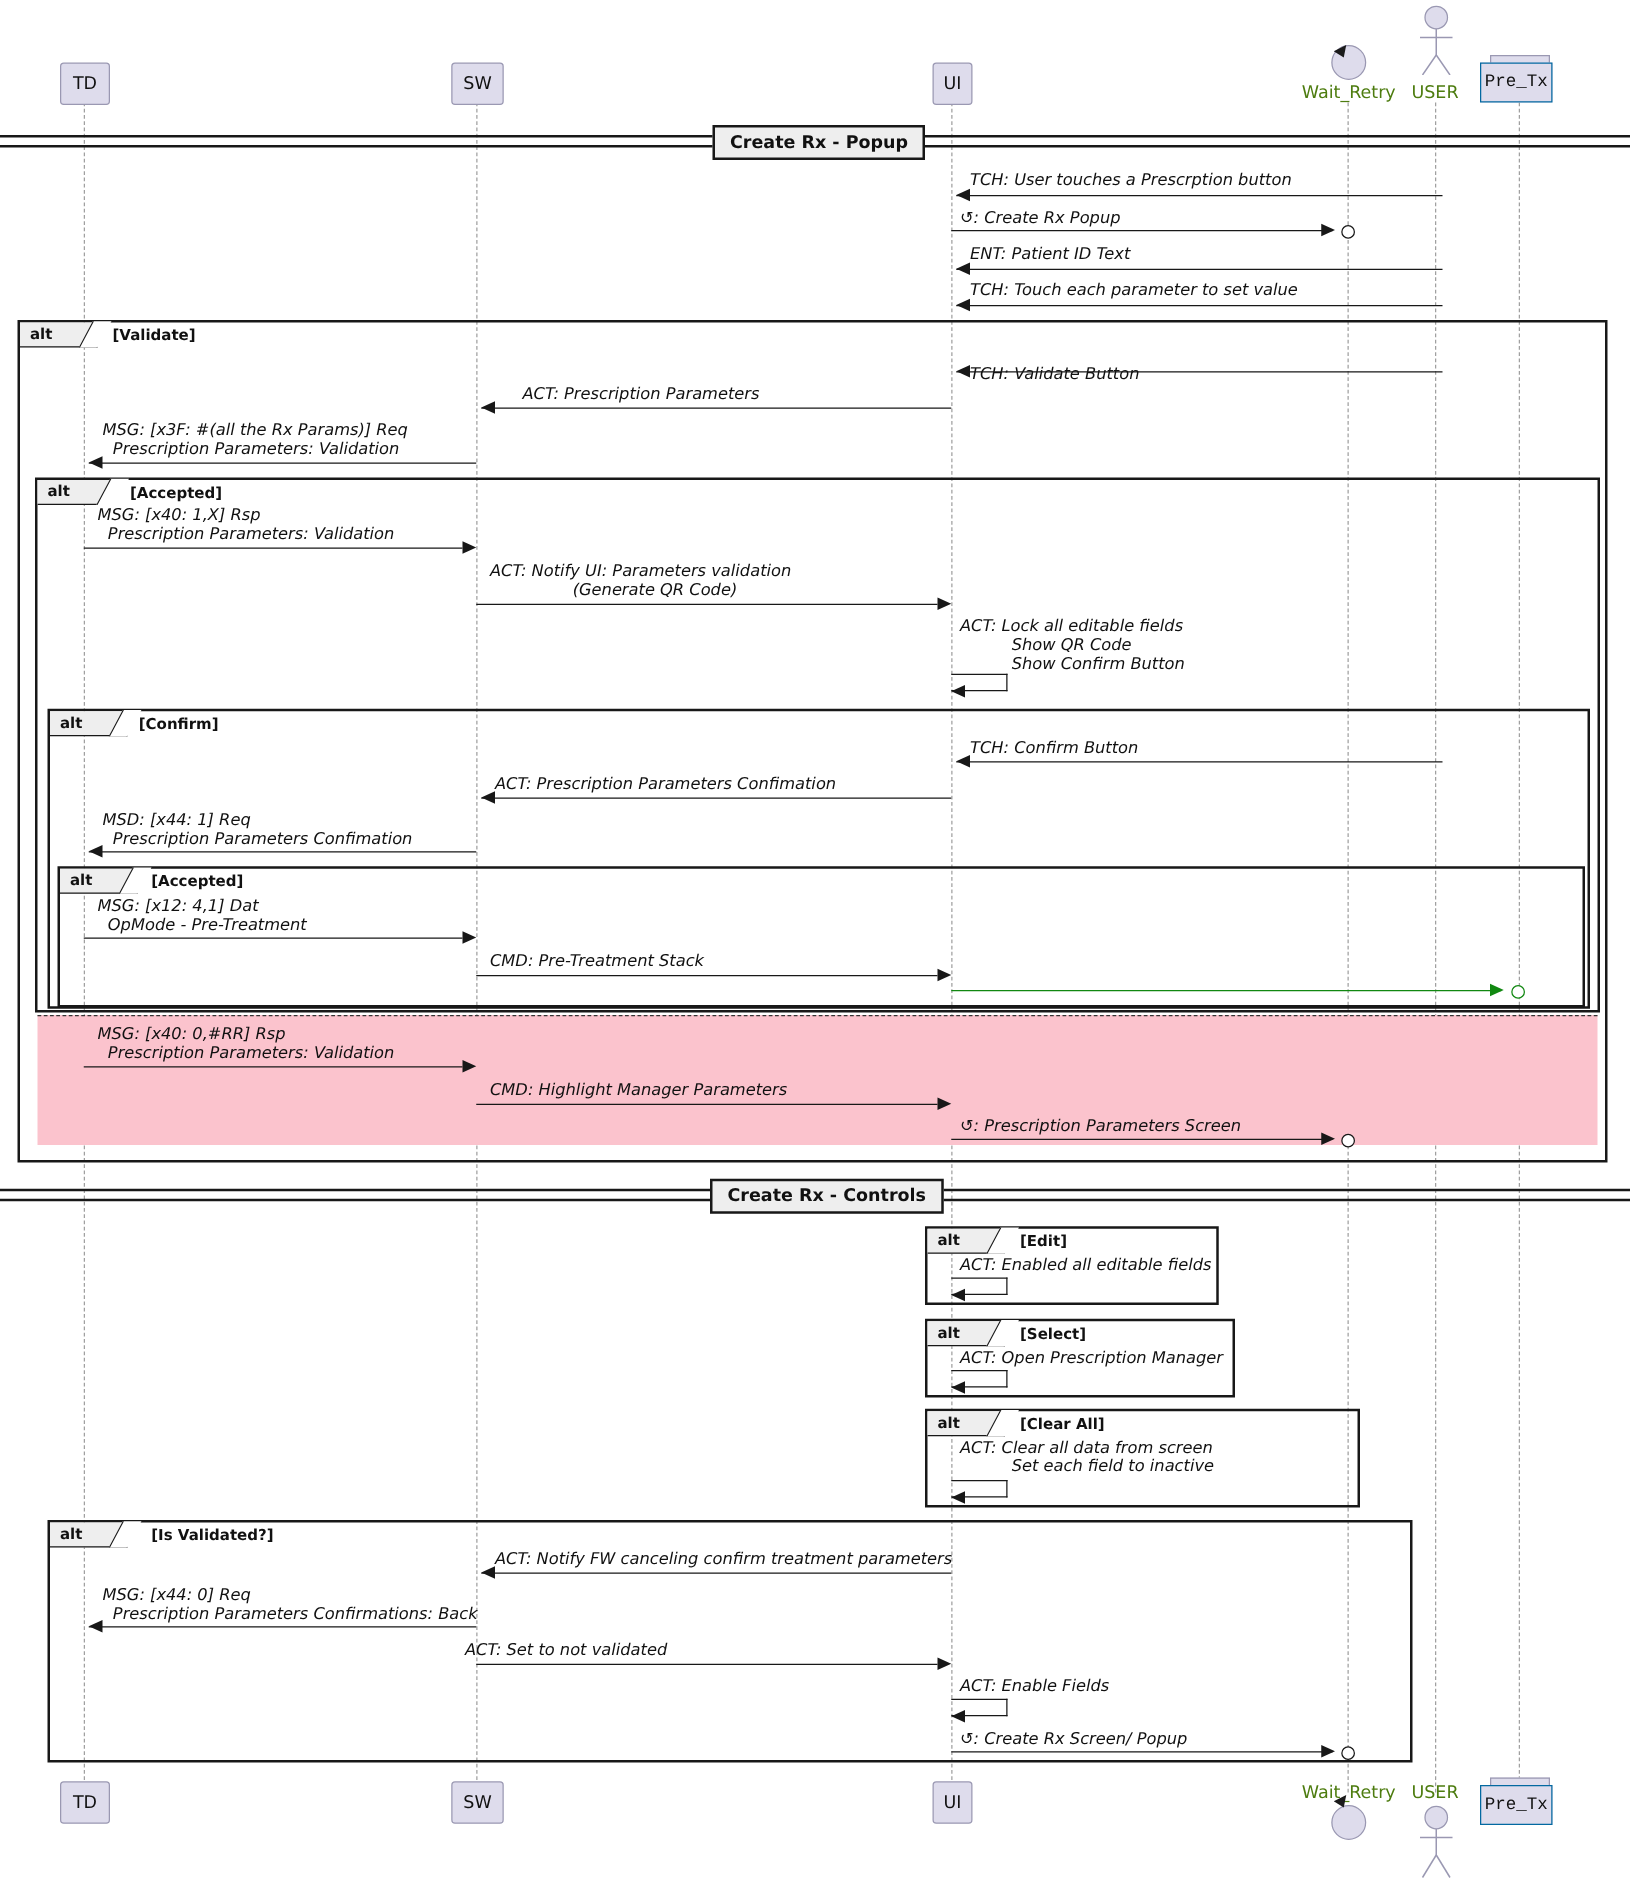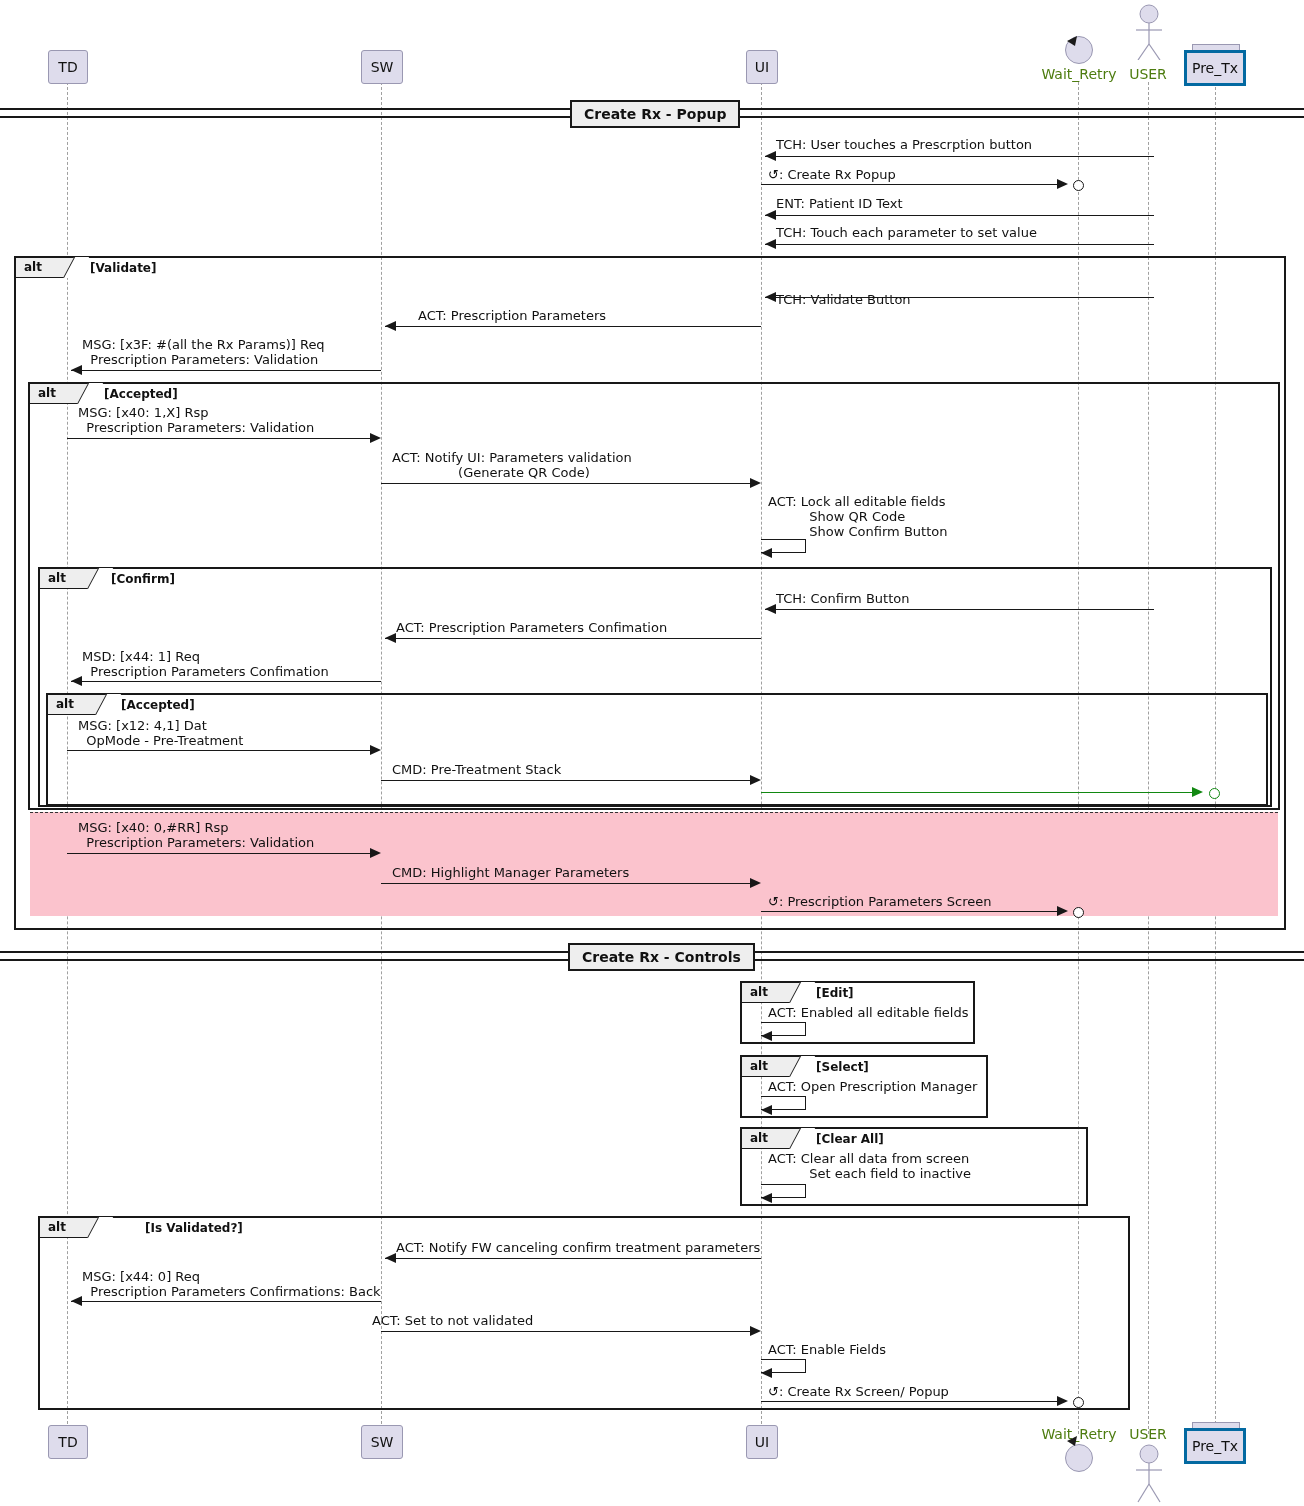--- a/index.html
+++ b/index.html
@@ -7,22 +7,22 @@
   #canvas{position:relative;width:1304px;height:1506px;background:#fff;overflow:hidden;}
 
   
   .phead{position:absolute;background:#DEDCEC;border:1px solid #9A98B2;
          border-radius:3px;font-size:14px;color:#111;text-align:center;
          line-height:1;display:flex;align-items:center;justify-content:center;}
   .phead-collection{position:absolute;}
   .phead-collection .back{position:absolute;left:8px;top:-6px;width:46px;height:30px;
          background:#DEDCEC;border:1px solid #9A98B2;}
   .phead-collection .front{position:absolute;left:0;top:0;width:56px;height:30px;
-         background:#DEDCEC;border:3px solid #0369a1;display:flex;align-items:center;
-         justify-content:center;font-size:14px;color:#111;}
+         background:#DEDCEC;border:1px solid #0369a1;display:flex;align-items:center;
+         justify-content:center;font-size:14px;color:#111;font-family:Liberation Mono, monospace;}
   .actor-label{position:absolute;font-size:14px;color:#4d7c0f;text-align:center;white-space:nowrap;}
   .ctrl-circle{position:absolute;width:26px;height:26px;border-radius:50%;
          background:#DEDCEC;border:1px solid #9A98B2;}
   .stick{position:absolute;}
 
   
   .lifeline{position:absolute;width:0;border-left:1px dashed #A0A0A0;}
 
   
   .divider-rail{position:absolute;height:6px;border-top:2px solid #181818;border-bottom:2px solid #181818;}
@@ -41,21 +41,21 @@
       transform:skewX(-28deg);transform-origin:bottom left;}
   .guard{position:absolute;font-size:12px;font-weight:bold;color:#111;white-space:nowrap;}
 
   
   .msg-line{position:absolute;height:0;border-top:1.3px solid #181818;}
   .msg-line.green{border-top-color:#118811;}
   .arrowhead{position:absolute;width:0;height:0;}
   .arrow-r{border-top:5px solid transparent;border-bottom:5px solid transparent;border-left:11px solid #181818;}
   .arrow-l{border-top:5px solid transparent;border-bottom:5px solid transparent;border-right:11px solid #181818;}
   .arrow-r.green{border-left-color:#118811;}
-  .msg-label{position:absolute;font-size:13px;color:#111;white-space:pre;line-height:15px;}
+  .msg-label{position:absolute;font-size:13px;color:#111;white-space:pre;line-height:15px;font-style:italic;}
   .endcircle{position:absolute;width:9px;height:9px;border:1.4px solid #181818;border-radius:50%;background:#fff;}
   .endcircle.green{border-color:#118811;}
   .selfbox{position:absolute;border:1.3px solid #181818;border-left:none;box-sizing:border-box;}
 </style>
 </head>
 <body>
 
 <div id="canvas">
 
   <div class="lifeline" style="left:67px;  top:82px; height:1352px;"></div>
@@ -257,21 +257,21 @@
   <div class="msg-label" style="left:768px;top:1151px;">ACT: Clear all data from screen
           Set each field to inactive</div>
   <div class="selfbox" style="left:761px;top:1184px;width:45px;height:14px;"></div>
   <div class="arrowhead arrow-l" style="left:761px;top:1193px;"></div>
 
   <div class="frame" style="left:38px;top:1216px;width:1092px;height:194px;"></div>
   <div class="frame-tab" style="left:40px;top:1218px;width:62px;">
     <span class="tabtxt">alt</span>
     <span class="slant"></span>
   </div>
-  <div class="guard" style="left:121px;top:1221px;margin-left:24px;">[Is Validated?]</div>
+  <div class="guard" style="left:121px;top:1221px;">[Is Validated?]</div>
 
   <div class="msg-label" style="left:396px;top:1240px;">ACT: Notify FW canceling confirm treatment parameters</div>
   <div class="msg-line" style="left:385px;top:1258px;width:376px;"></div>
   <div class="arrowhead arrow-l" style="left:385px;top:1253px;"></div>
 
   <div class="msg-label" style="left:82px;top:1269px;">MSG: [x44: 0] Req
   Prescription Parameters Confirmations: Back</div>
   <div class="msg-line" style="left:71px;top:1301px;width:310px;"></div>
   <div class="arrowhead arrow-l" style="left:71px;top:1296px;"></div>
 

